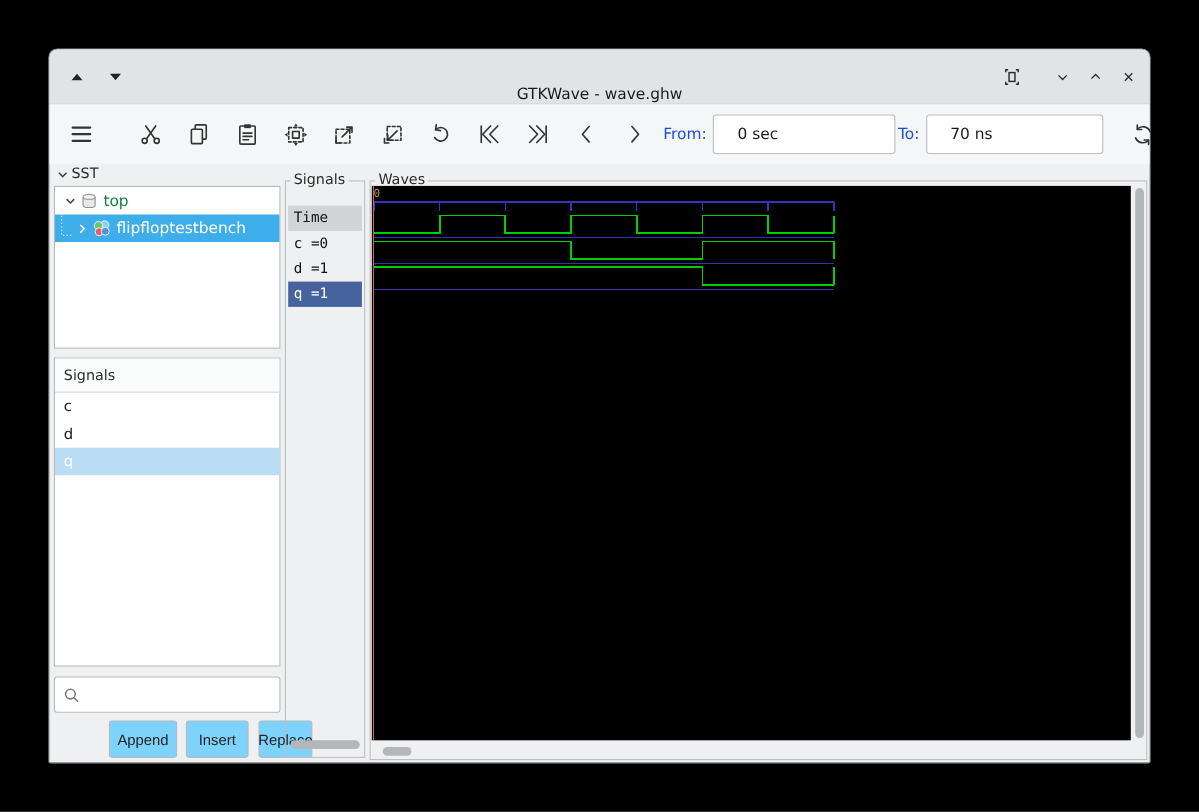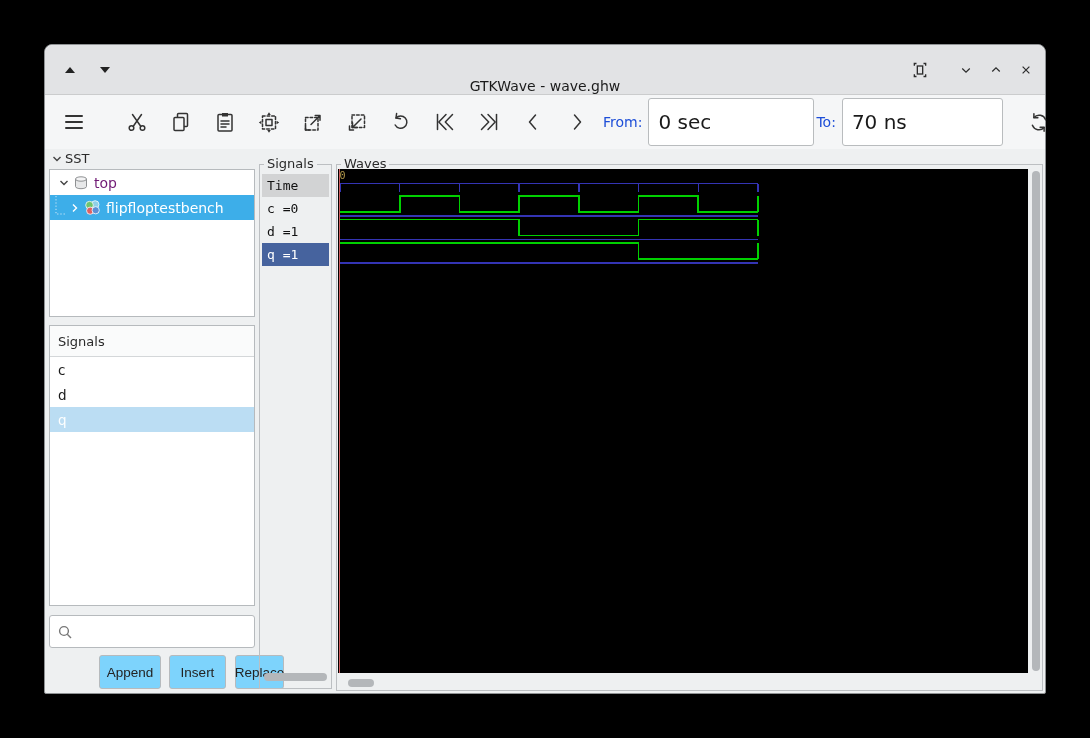--- a/index.html
+++ b/index.html
@@ -17,27 +17,27 @@
   .tri{width:0;height:0;border-left:5px solid transparent;border-right:5px solid transparent;}
   .tri.up{border-bottom:6px solid #222;}
   .tri.down{border-top:6px solid #222;}
   
   .toolbar{position:absolute;left:0;top:50px;width:100%;height:54px;background:#f5f6f7;
            display:flex;align-items:center;padding:0 14px 0 12px;box-sizing:border-box;}
   .tool{width:24px;height:24px;margin-left:20px;flex:none;display:flex;align-items:center;justify-content:center;}
   .tool:first-child{margin-left:0;width:34px;}
   .tool svg{stroke:#333;fill:none;stroke-width:1.5;stroke-linecap:round;stroke-linejoin:round;}
   .tb-label{font-size:14px;color:#1d4ed8;flex:none;}
-  .tb-input{height:48px;border:1px solid #b9bcbe;border-radius:3px;background:#fff;
-            font-size:20px;color:#1a1a1a;padding:0 9px;box-sizing:border-box;flex:none;
+  .tb-input{height:36px;border:1px solid #b9bcbe;border-radius:3px;background:#fff;
+            font-size:14px;color:#1a1a1a;padding:0 21px;box-sizing:border-box;flex:none;
             font-family:"DejaVu Sans","Liberation Sans",sans-serif;}
   
   .panelbox{position:absolute;background:#fff;border:1px solid #b6babd;box-sizing:border-box;}
   .sst-label{position:absolute;left:6px;top:106px;font-size:13px;color:#2a2a2a;display:flex;align-items:center;gap:2px;}
-  .treerow{height:25px;display:flex;align-items:center;font-size:14px;color:#701a75;}
+  .treerow{height:25px;display:flex;align-items:center;font-size:14px;color:#15803d;}
   .treerow.sel{background:#3daee9;color:#fff;}
   .gb-label{position:absolute;top:-9px;left:4px;background:#eef0f1;padding:0 3px;font-size:13px;color:#2a2a2a;line-height:15px;}
   .groupbox{position:absolute;border:1px solid #bcbfc2;box-sizing:border-box;}
   .listrow{height:25px;display:flex;align-items:center;padding-left:8px;font-size:13.5px;color:#1a1a1a;}
   .listrow.sel-inactive{background:#bbddf3;color:#fdfefe;}
   .lst-header{height:30px;display:flex;align-items:center;padding-left:8px;font-size:13px;color:#2a2a2a;
               background:#fafbfb;border-bottom:1px solid #d4d7d9;}
   .search{position:absolute;left:4px;top:570px;width:206px;height:33px;background:#fff;border:1px solid #b6babd;
           border-radius:3px;box-sizing:border-box;display:flex;align-items:center;padding-left:7px;}
   .btn{position:absolute;top:610px;height:34px;background:#7dd3fc;border:1px solid #b6babd;border-radius:3px;
@@ -238,21 +238,21 @@
   </div>
 
   <button class="btn" style="left:6px;width:62px">Append</button>
   <button class="btn" style="left:76px;width:57px">Insert</button>
   <button class="btn" style="left:142px;width:49px">Replace</button>
 
   <div class="divider" style="left:210px"></div>
 
   <div class="groupbox" style="left:214px;top:119px;width:73px;height:525px;">
     <span class="gb-label">Signals</span>
-    <div style="position:absolute;left:2px;top:9px;right:2px;">
+    <div style="position:absolute;left:2px;top:22px;right:2px;">
       <div class="sigrow hdr">
           <span>Time</span>
         </div>
       <div class="sigrow">
           <span>c =0</span>
         </div>
       <div class="sigrow">
           <span>d =1</span>
         </div>
       <div class="sigrow sel">

